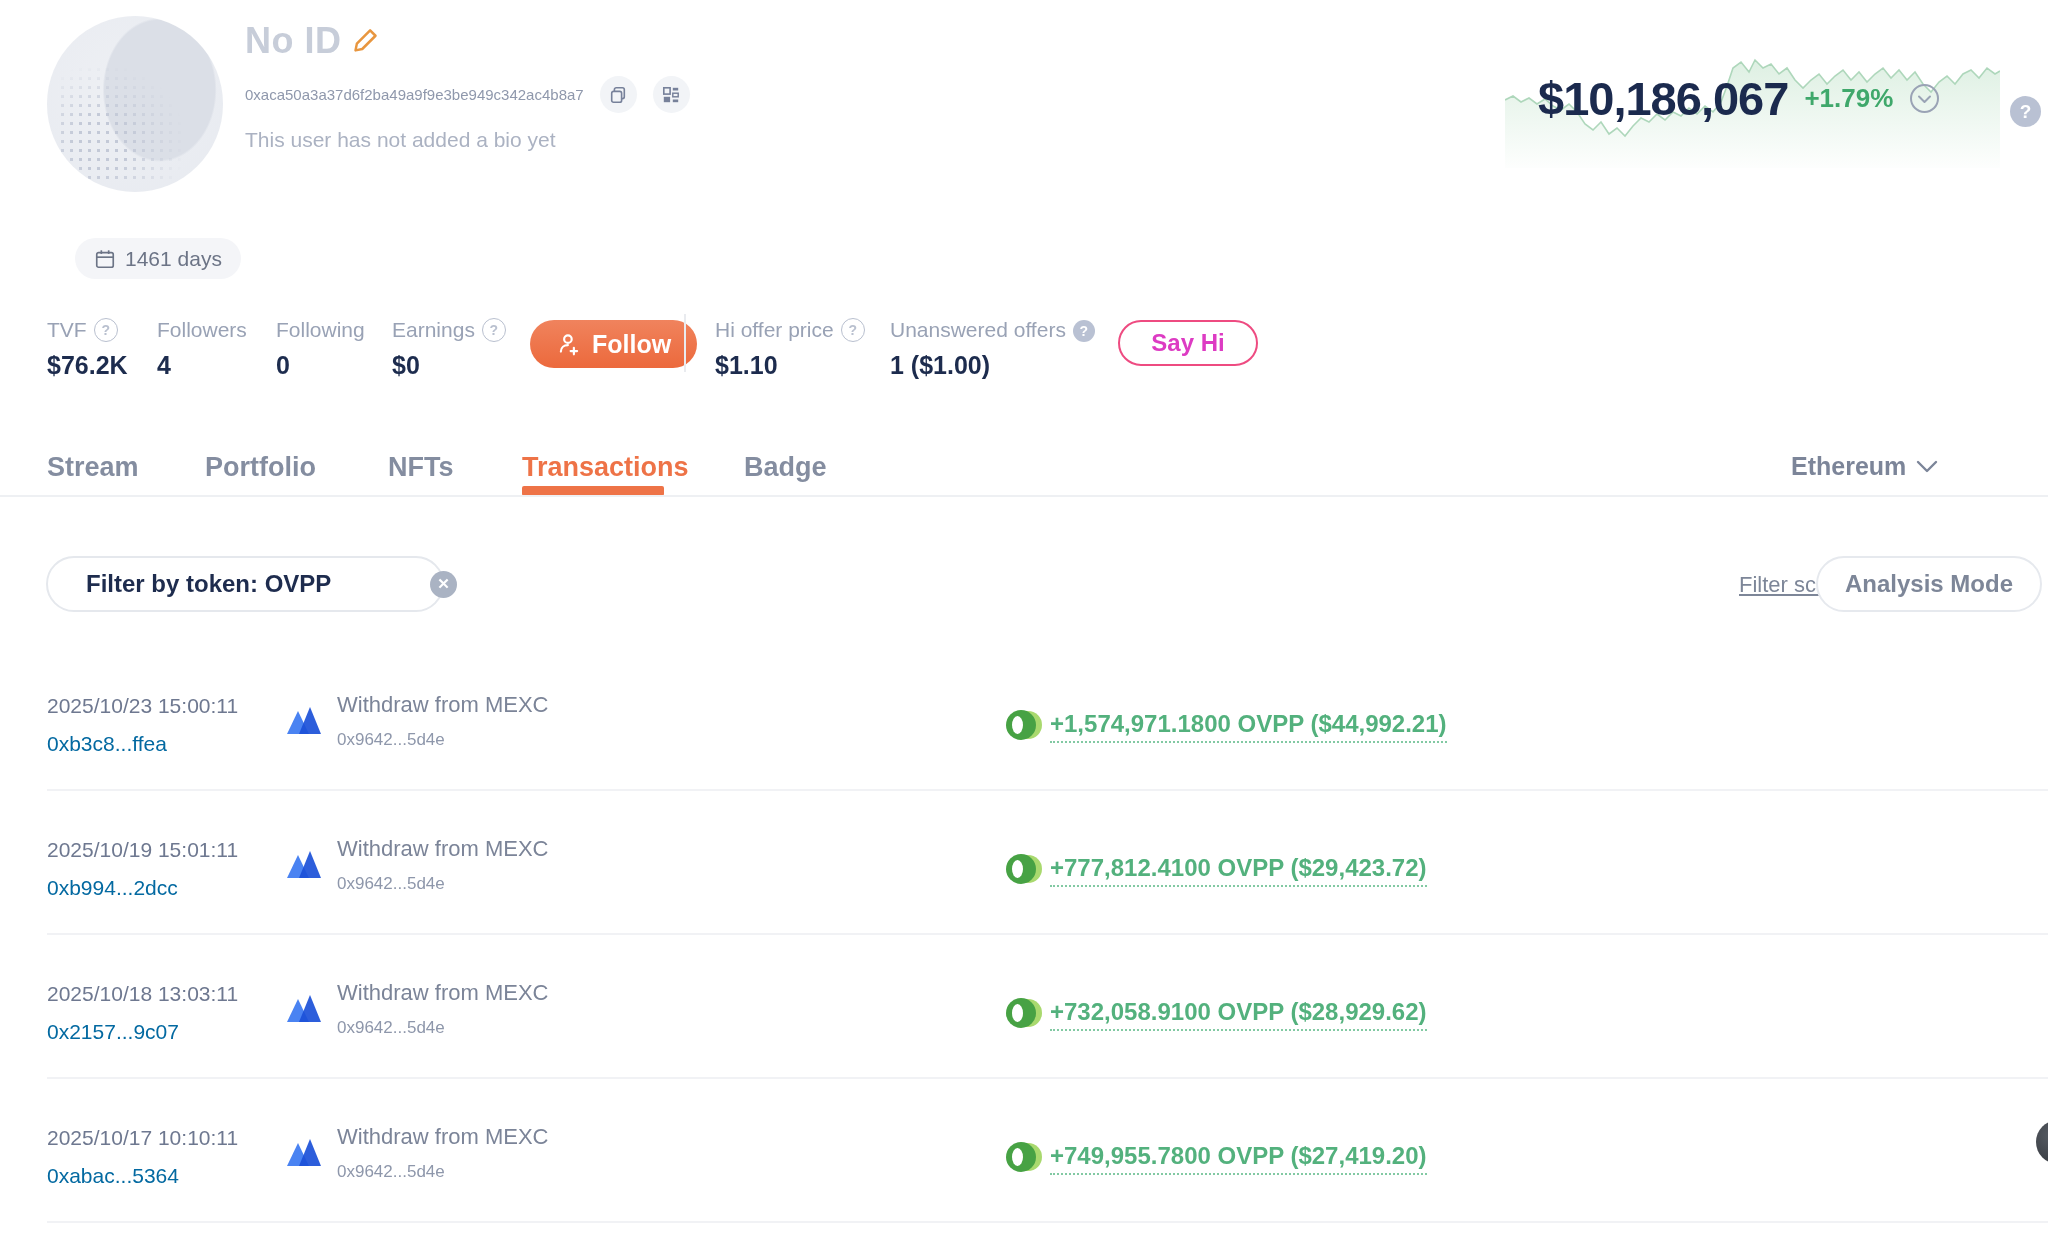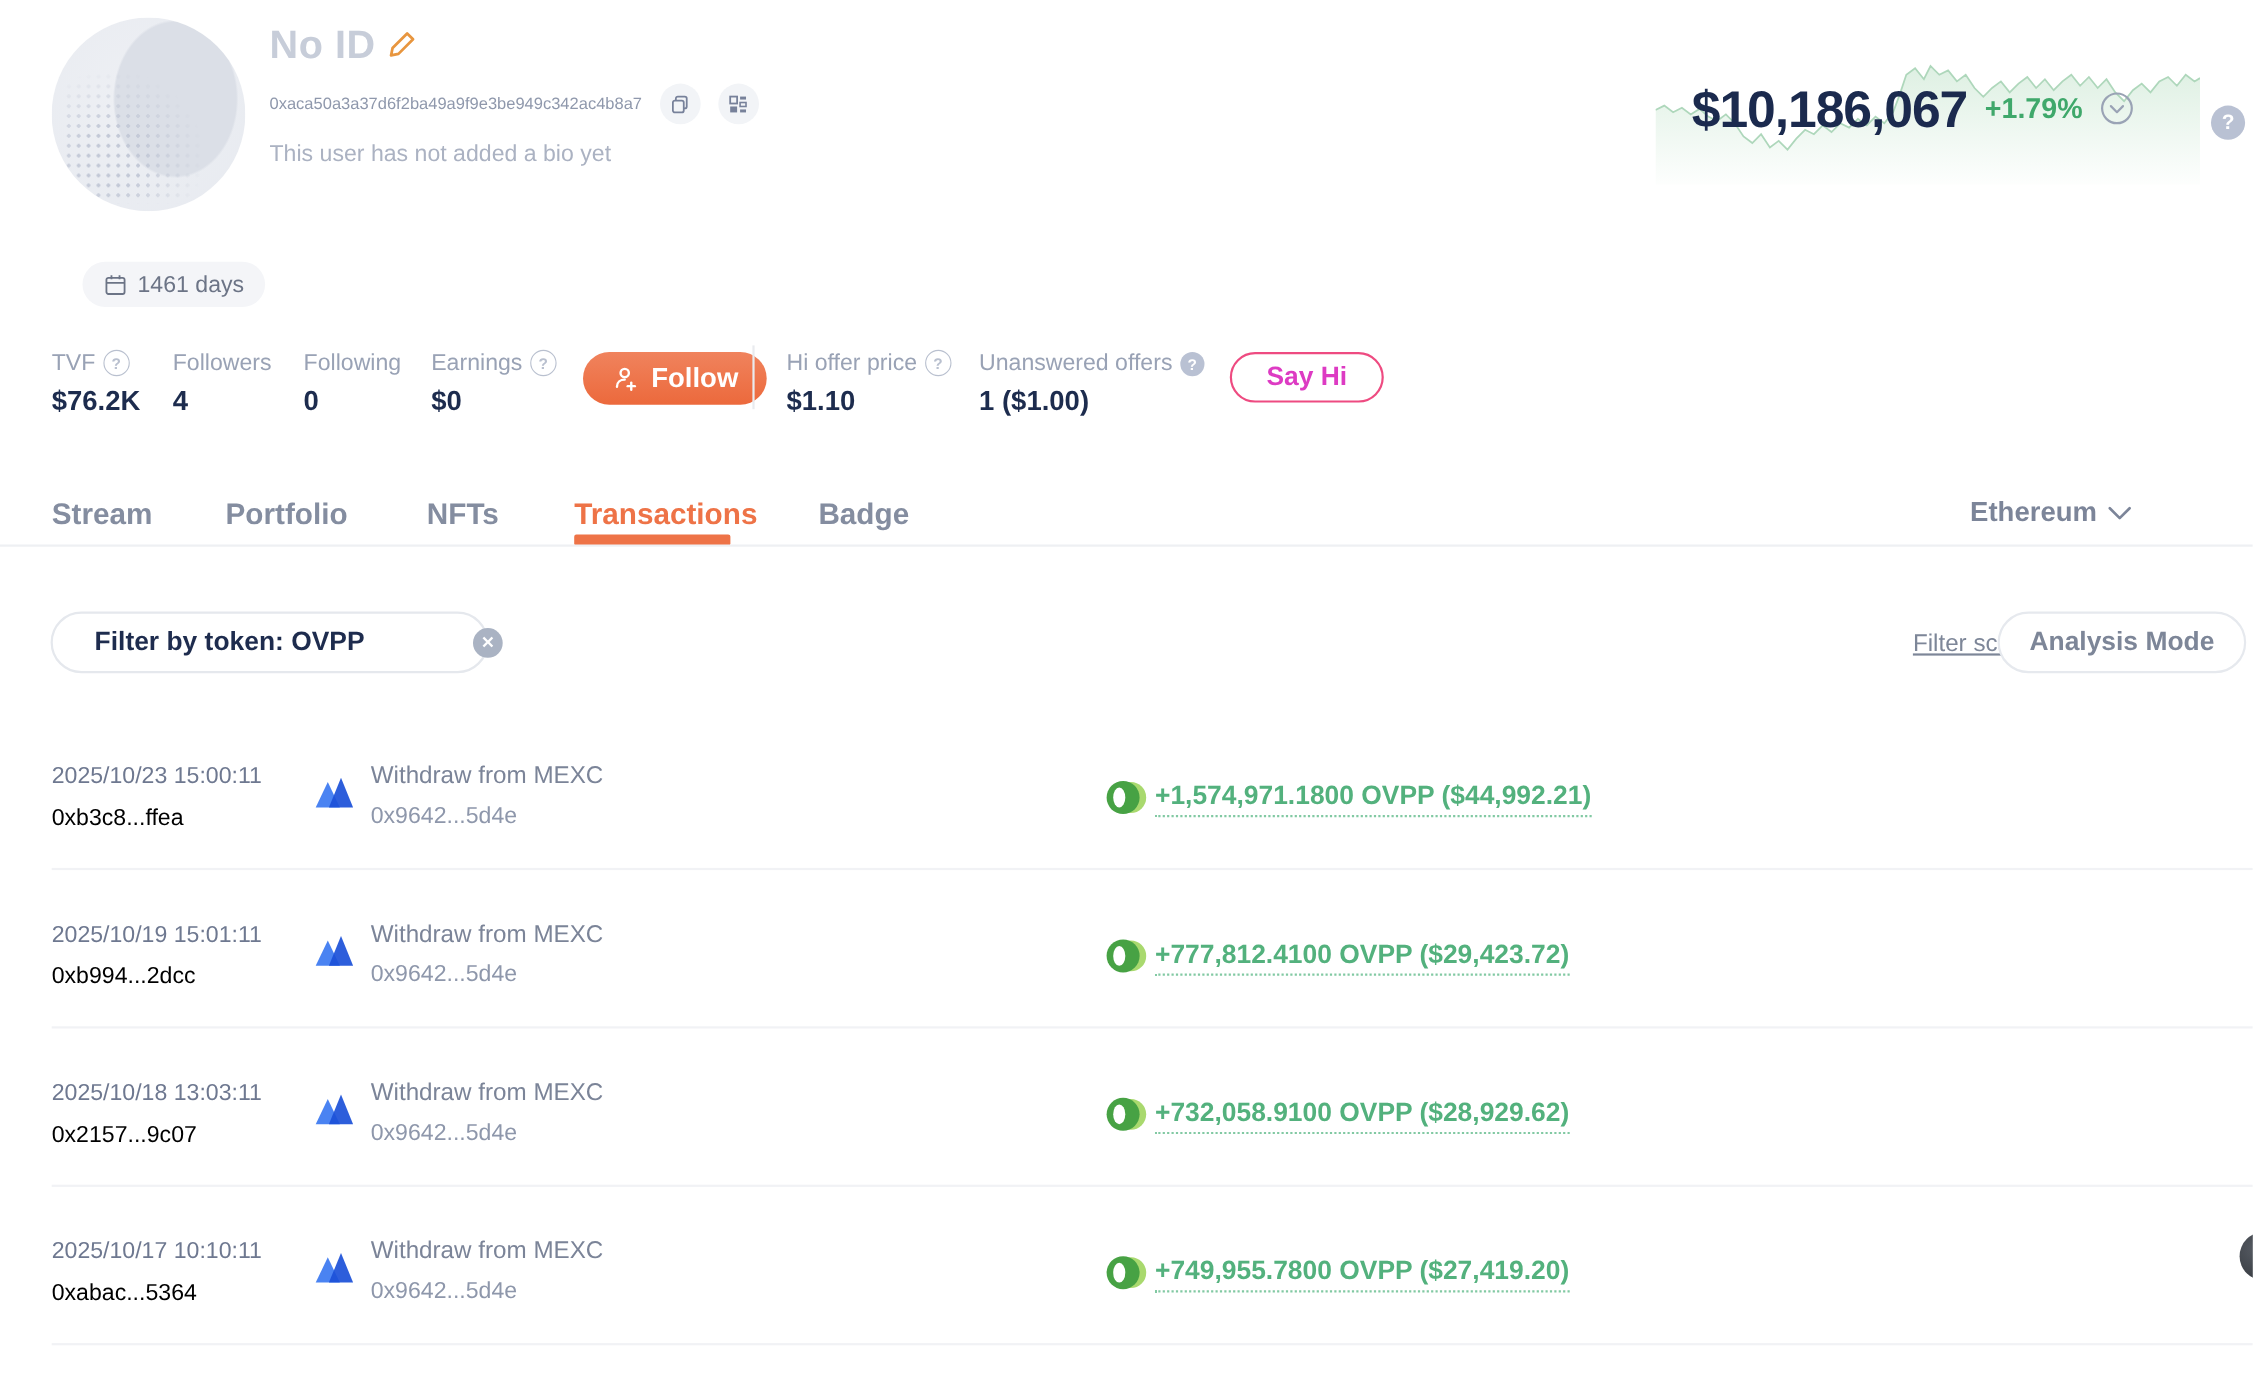--- a/index.html
+++ b/index.html
@@ -70,24 +70,24 @@
     font-family:inherit;background:transparent;}
   .clear-btn{width:27px;height:27px;border-radius:50%;background:#aab3c3;color:#fff;border:none;
     font-size:15px;font-weight:700;display:flex;align-items:center;justify-content:center;cursor:pointer;flex:none;}
   .filter-scam{left:1694px;top:572px;font-size:22px;color:#7d8698;text-decoration:underline;cursor:pointer;margin-left:45px;}
   .analysis-btn{left:1816px;top:556px;width:226px;height:56px;border-radius:29px;background:#fff;
     border:2px solid #e6e9ee;color:#7d8698;font-size:24px;font-weight:600;cursor:pointer;font-family:inherit;}
 
   
   .tx-row{left:0;width:2048px;height:144px;}
   .tx-date{position:absolute;left:47px;top:8px;font-size:21px;color:#6e7890;}
-  .tx-hash{position:absolute;left:47px;top:46px;font-size:21px;color:#000000;cursor:pointer;}
+  .tx-hash{position:absolute;left:47px;top:46px;font-size:21px;color:#0369a1;cursor:pointer;}
   .tx-proto-icon{position:absolute;left:285px;top:14px;width:38px;height:38px;}
   .tx-action{position:absolute;left:337px;top:6px;font-size:22px;color:#7b8498;}
-  .tx-counterparty{position:absolute;left:337px;top:44px;font-size:21px;color:#8e97ab;cursor:pointer;}
+  .tx-counterparty{position:absolute;left:337px;top:44px;font-size:17px;color:#8e97ab;cursor:pointer;}
   .token-icon{position:absolute;left:1006px;top:24px;width:36px;height:30px;}
   .tok-back{position:absolute;right:0;top:1px;width:28px;height:28px;border-radius:50%;background:#a9d96e;}
   .tok-front{position:absolute;left:0;top:0;width:30px;height:30px;border-radius:50%;background:#47a244;}
   .tok-front::after{content:'';position:absolute;left:6px;top:6px;width:11px;height:18px;border-radius:50%;background:#fff;}
   .tx-amount{position:absolute;left:1050px;top:24px;font-size:24px;font-weight:600;color:#53b17d;
     border-bottom:2px dotted #82c9a3;padding-bottom:3px;cursor:pointer;text-decoration:none;}
   .row-divider{left:47px;width:2001px;height:2px;background:#f1f2f5;}
 
   .chat-widget{left:2036px;top:1120px;width:44px;height:44px;border-radius:50%;
     background:radial-gradient(circle at 35% 35%, #565b63, #2e3237);cursor:pointer;}

